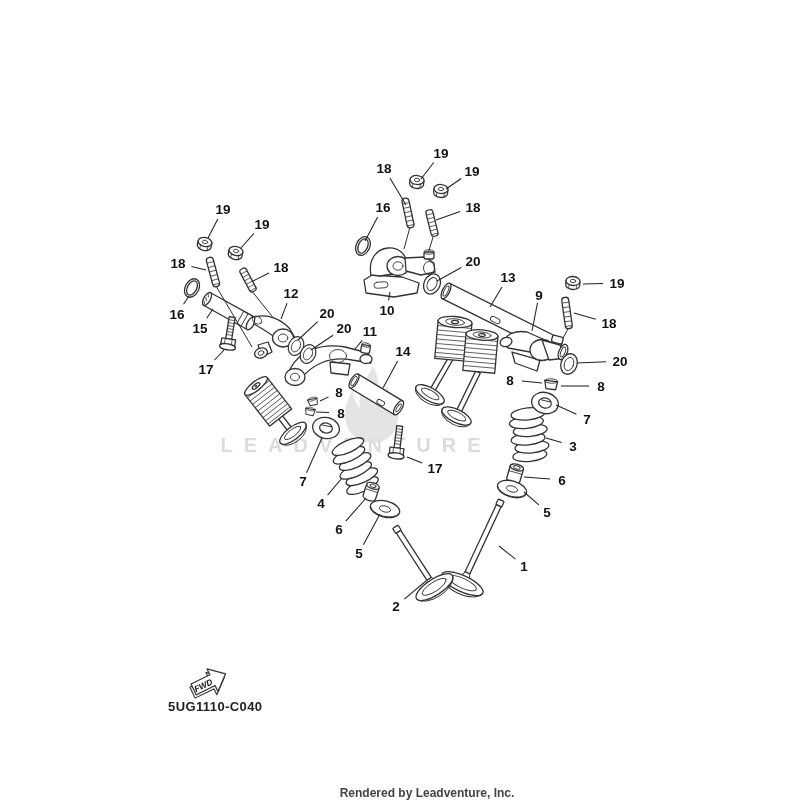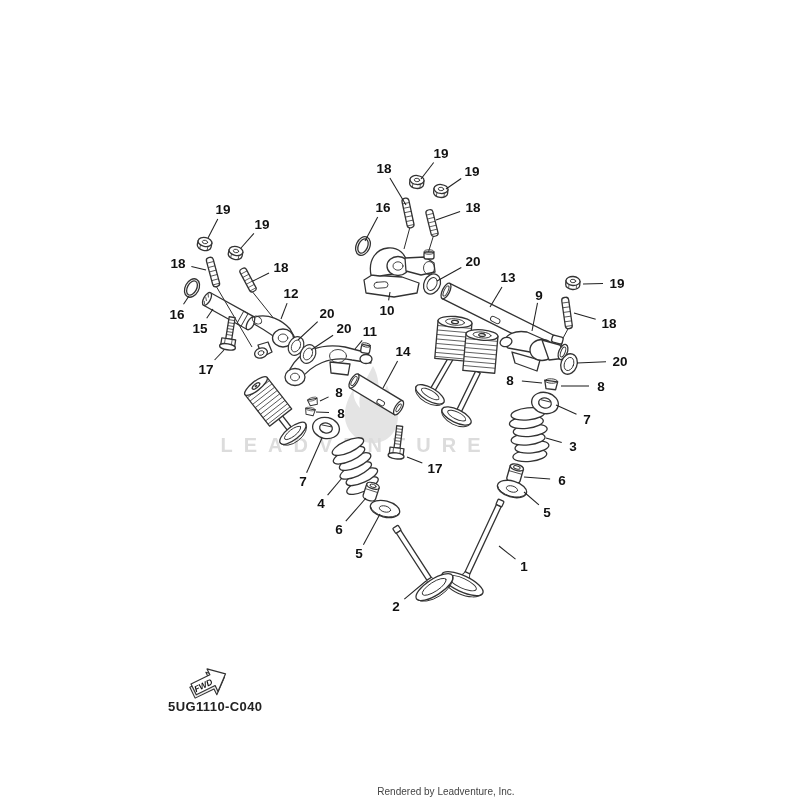--- a/index.html
+++ b/index.html
@@ -11,22 +11,22 @@
   .hatch{fill:none;stroke:#333333;stroke-width:0.75}
   .axis{fill:none;stroke:#2e2e2e;stroke-width:1}
   .leader{stroke:#222222;stroke-width:1.05}
   .callout-text{font:bold 13.5px "Liberation Sans",sans-serif;fill:#111111;text-anchor:middle}
   .code-text{font:bold 13px "Liberation Sans",sans-serif;fill:#222222;letter-spacing:.4px}
   .fwd-text{font:italic bold 8.5px "Liberation Sans",sans-serif;fill:#111111;text-anchor:middle}
   .wm-text{font:bold 20px "Liberation Sans",sans-serif;fill:#dcdcdc;letter-spacing:11px;text-anchor:middle}
   .wm-flame{fill:#e4e4e4;stroke:none}
   .arrow-shadow{fill:#ececec;stroke:#333;stroke-width:1.1;stroke-linejoin:round}
   .copyright{position:absolute;left:0;right:0;top:807px;text-align:center;font-size:19px;color:#be185d}
-  .rendered-by{position:absolute;top:786px;left:446px;transform:translateX(-50%);
-               font-size:10px;font-weight:normal;color:#444444;white-space:nowrap}
+  .rendered-by{position:absolute;top:786px;left:427px;transform:translateX(-50%);
+               font-size:12px;font-weight:bold;color:#444444;white-space:nowrap}
 </style>
 </head>
 <body>
 
 <div class="stage">
 
 <svg id="art" width="800" height="800" viewBox="0 0 800 800" xmlns="http://www.w3.org/2000/svg">
 
   <defs>
     <g id="stud">

